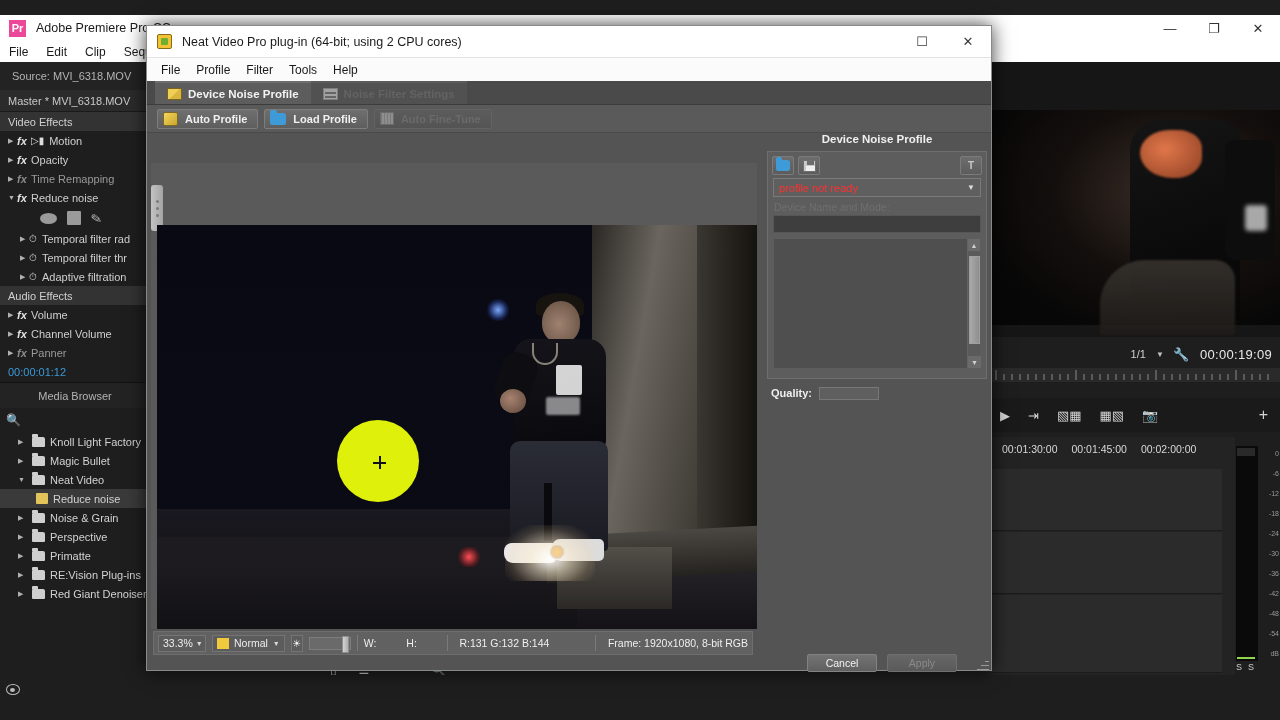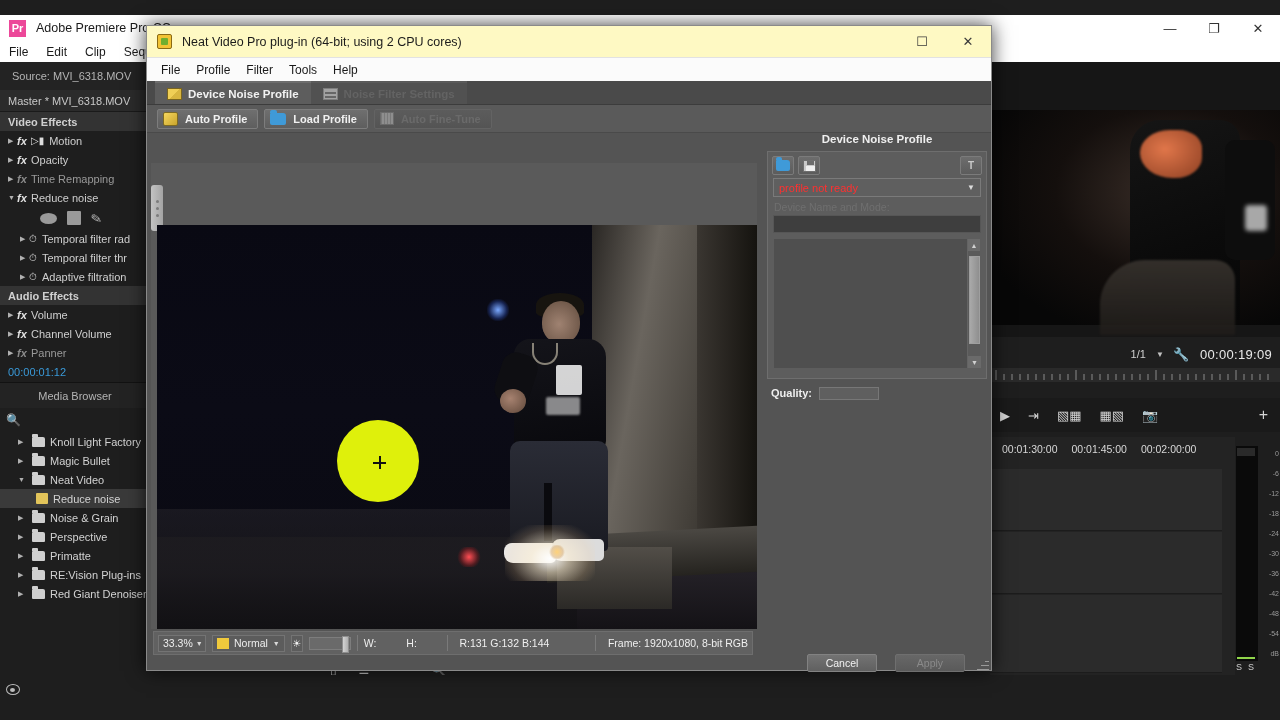--- a/index.html
+++ b/index.html
@@ -22,21 +22,21 @@
                 background:#ffffff; display:flex; align-items:center; }
   .pp-menu { font-size:12px; color:#1a1a1a; padding:0 9px; }
 
   
   .pp-left { position:absolute; left:0; top:62px; width:150px; height:658px; background:#1e1e1e; }
   .pp-panel-tab { height:28px; display:flex; align-items:center; padding-left:12px;
                   font-size:11px; color:#b4b4b4; background:#232323; }
   .pp-sub { height:22px; display:flex; align-items:center; padding-left:8px;
             font-size:11px; color:#c8c8c8; background:#2b2b2b; border-bottom:1px solid #1a1a1a; }
   .pp-grouphdr { height:19px; display:flex; align-items:center; padding-left:8px;
-                 font-size:11px; color:#d0d0d0; background:#333;font-weight:bold; }
+                 font-size:11px; color:#d0d0d0; background:#333; }
   .fx-row { height:19px; display:flex; align-items:center; font-size:11px; color:#cfcfcf;
             padding-left:8px; }
   .fx-row.sub2 { padding-left:20px; }
   .tri { width:9px; font-size:7px; color:#b0b0b0; display:inline-block; }
   .fxmark { font-style:italic; font-weight:bold; font-size:11px; color:#e0e0e0;
             width:14px; display:inline-block; }
   .fxmark.dim { color:#8a8a8a; }
   .stopw { width:13px; display:inline-block; color:#cfcfcf; font-size:10px; }
   .shape-row { height:22px; display:flex; align-items:center; padding-left:40px; gap:10px; }
   .sh-ellipse { width:17px; height:11px; border-radius:50%; background:#9a9a9a; }
@@ -115,21 +115,21 @@
 
   .bot-icons { position:absolute; left:330px; top:663px; display:flex; gap:22px;
                align-items:center; }
   .bot-ic { color:#c8c8c8; font-size:12px; }
 
   
   #plugin { position:absolute; left:146px; top:25px; width:846px; height:646px;
             background:#585858; border:1px solid #8a8a8a;
             box-shadow:0 0 18px rgba(0,0,0,.75); }
 
-  .nv-title { height:32px; background:#fef9c3; display:flex; align-items:center;
+  .nv-title { height:32px; background:#ffffff; display:flex; align-items:center;
               border-bottom:1px solid #e2e2e2; }
   .nv-icon { width:15px; height:15px; margin-left:10px; background:#f2c335;
              border:1px solid #8a6a14; border-radius:2px; position:relative; flex:none; }
   .nv-icon:after { content:''; position:absolute; left:3px; top:3px; width:7px; height:7px;
                    background:#6fae2f; border-radius:1px; }
   .nv-titletext { margin-left:10px; font-size:12.5px; color:#1b1b1b; }
   .nv-winbtns { margin-left:auto; display:flex; height:32px; }
   .nv-winbtn { width:46px; display:flex; align-items:center; justify-content:center;
                color:#3a3a3a; font-size:13px; }
 
@@ -294,21 +294,21 @@
   .st-sep { width:1px; height:16px; background:#7a7a7a; }
 
   .nv-footer { position:absolute; left:0; top:578px; width:844px; height:11px; background:#545454; }
   .nv-cancel { position:absolute; left:660px; top:628px; width:70px; height:18px;
                background:linear-gradient(180deg,#737373,#606060); border:1px solid #828282;
                border-radius:2px; display:flex; align-items:center; justify-content:center;
                font-size:10.5px; color:#f2f2f2; }
   .nv-apply { position:absolute; left:740px; top:628px; width:70px; height:18px;
               background:linear-gradient(180deg,#676767,#5a5a5a); border:1px solid #6f6f6f;
               border-radius:2px; display:flex; align-items:center; justify-content:center;
-              font-size:10.5px; color:#8a8a8a;margin-left:8px; }
+              font-size:10.5px; color:#8a8a8a; }
   .nv-resize { position:absolute; left:830px; top:634px; width:12px; height:10px; }
   .nv-resize i { position:absolute; right:0; background:#9a9a9a; height:1.5px; display:block; }
 </style>
 </head>
 <body>
 
 <div id="premiere">
 
   <div class="pp-titlebar">
     <div class="pp-logo">Pr</div>

